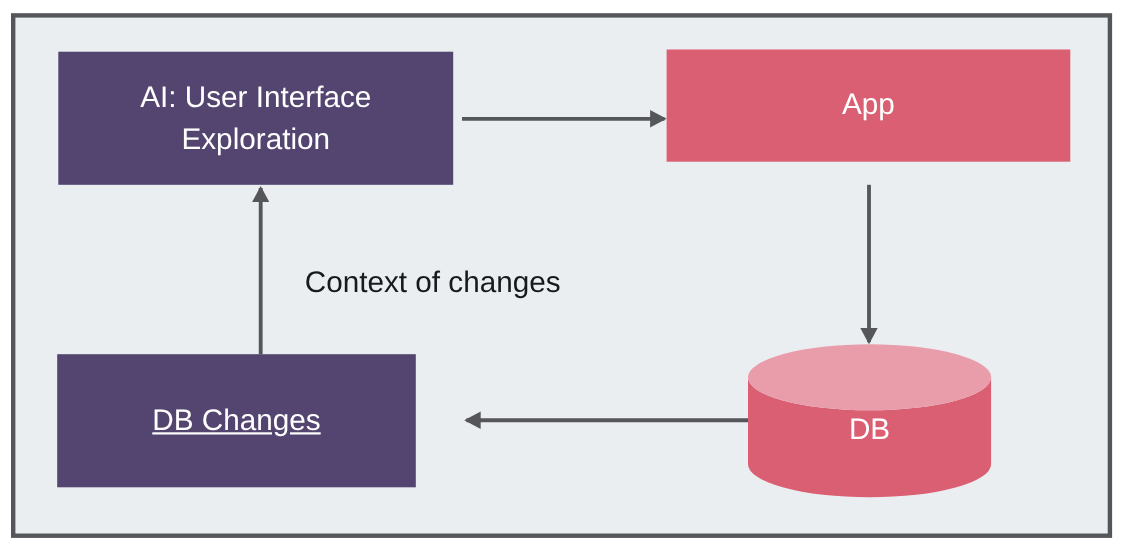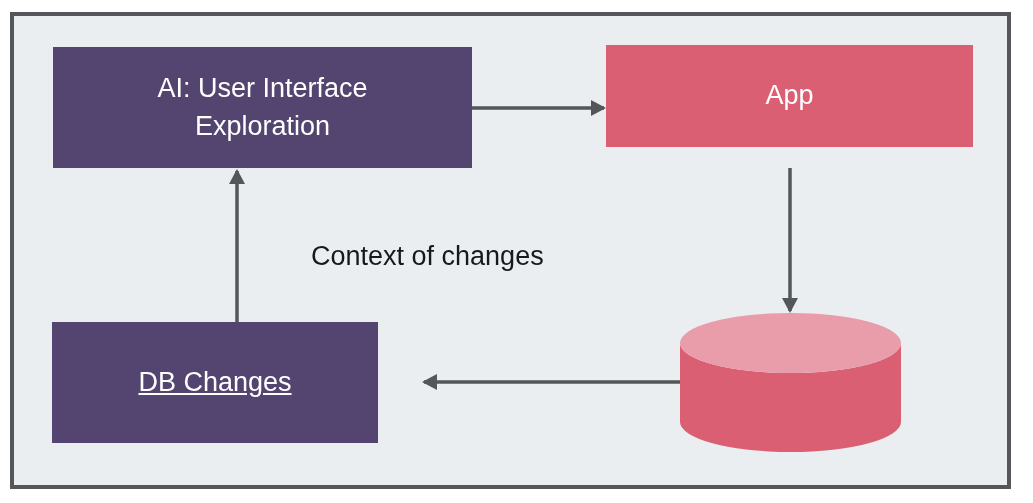--- a/index.html
+++ b/index.html
@@ -45,21 +45,21 @@
     line-height: 1.38;
     z-index: 2;
   }
   .node .label-inner {
     max-width: 330px;
   }
   .node-purple { background: #534570; }
   .node-red    { background: #db5f72; }
   .node-ai {
     left: 53px; top: 47px;
-    width: 419px; height: 121px;
+    width: 359px; height: 121px;
   }
   .node-app {
     left: 606px; top: 45px;
     width: 367px; height: 102px;
   }
   .node-db-changes {
     left: 52px; top: 322px;
     width: 326px; height: 121px; text-decoration: underline;
   }
   .node-db-label {
@@ -67,21 +67,20 @@
     width: 221px; height: 122px;
     background: transparent;
   }
   .edge-label {
     position: absolute;
     left: 277px; top: 241px;
     font-size: 27px;
     color: #17191c;
     white-space: nowrap;
     z-index: 2;
-    margin-left: 34px;
   }
 </style>
 </head>
 <body>
 
 <div class="stage">
 
   <div class="frame"></div>
 
   <svg class="edges-svg" viewBox="0 0 1033 503" xmlns="http://www.w3.org/2000/svg">
@@ -107,16 +106,19 @@
   </div>
 
   <div class="node node-red node-app">
     <span class="label-inner">App</span>
   </div>
 
   <div class="node node-purple node-db-changes">
     <span class="label-inner">DB Changes</span>
   </div>
 
+  <div class="node node-db-label">
+    <span class="label-inner">DB</span>
+  </div>
 
   <div class="edge-label">Context of changes</div>
 
 </div>
 
 </body></html>

